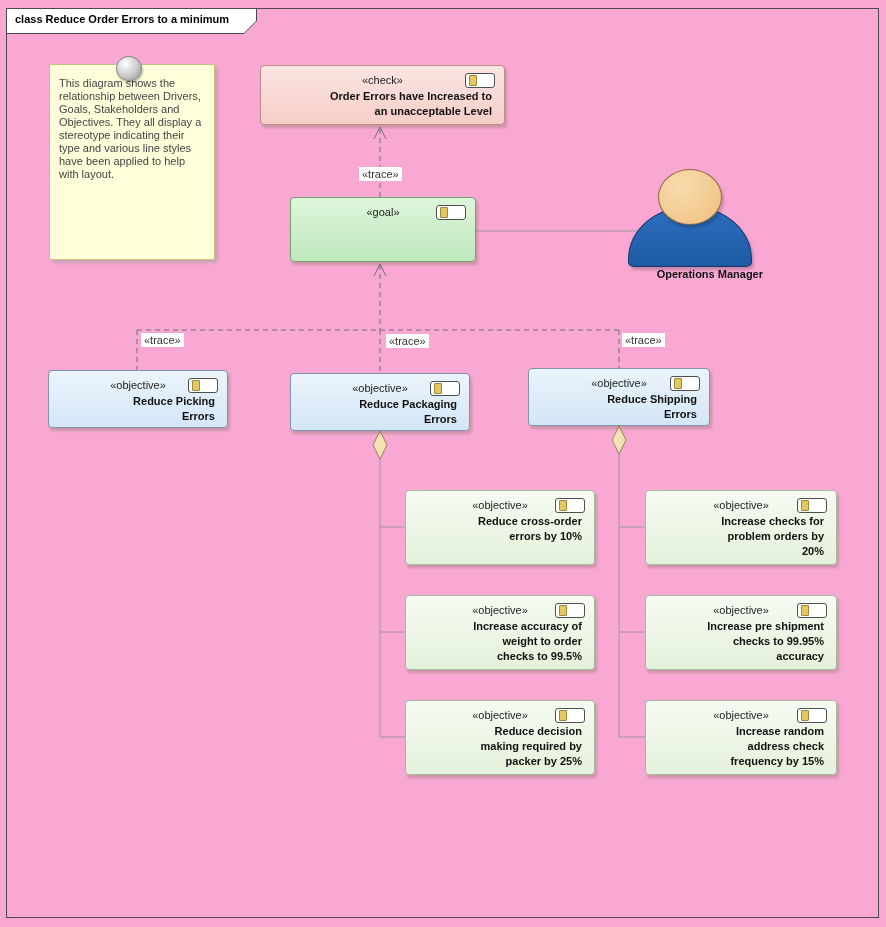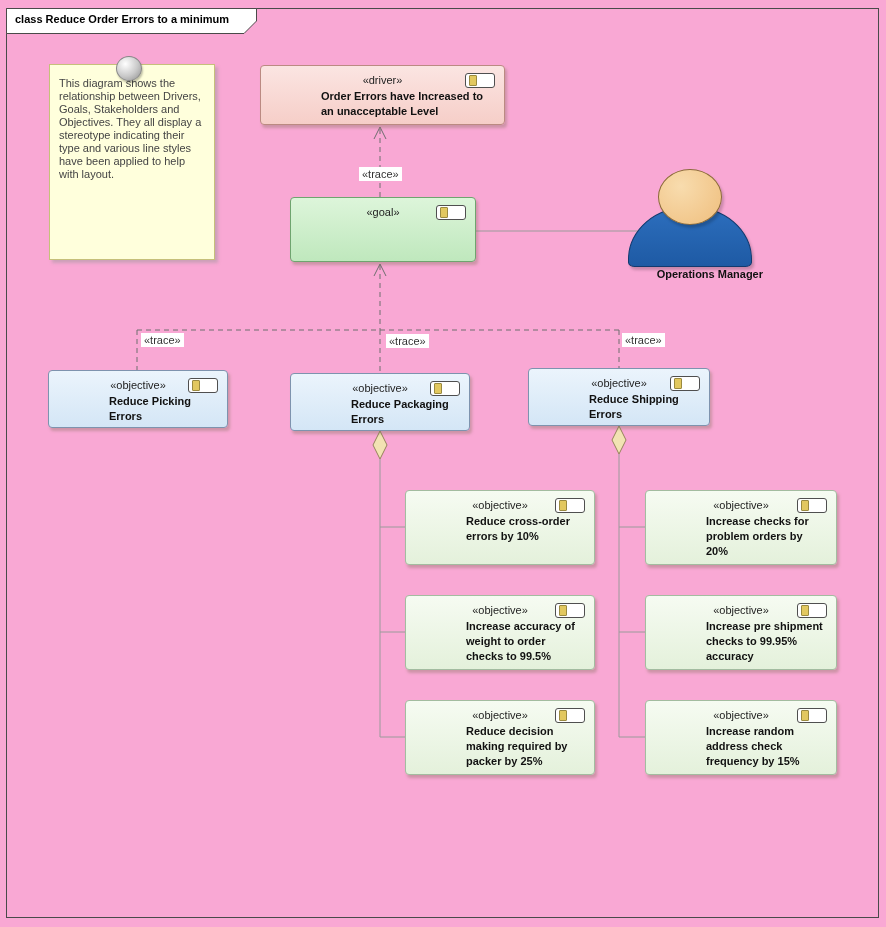--- a/index.html
+++ b/index.html
@@ -41,21 +41,21 @@
     border-radius:50%; border:1px solid #878787;
     background:radial-gradient(circle at 35% 30%, #ffffff, #c9c9c9 55%, #8d8d8d);
     box-shadow:1px 2px 2px rgba(0,0,0,0.25);
   }
 
   .node {
     position:absolute; z-index:2; border-radius:4px; box-sizing:border-box;
     box-shadow:2px 3px 3px rgba(120,110,80,0.35); border:1px solid #888;
   }
   .node .stereotype { text-align:center; padding-top:7px; color:#222; line-height:14px; }
-  .node .name { text-align:left; font-weight:bold; padding:2px 12px 0; color:#111; line-height:15px;margin-left:48px; }
+  .node .name { text-align:right; font-weight:bold; padding:2px 12px 0; color:#111; line-height:15px;margin-left:48px; }
 
   .driver { background:linear-gradient(#FBE5E2, var(--driver-fill,#F6CEC8)); border-color:var(--driver-border,#BB8A82); }
   .goal   { background:linear-gradient(#DDF5DA, var(--goal-fill,#BFE8BD)); border-color:var(--goal-border,#6FA46F); }
   .objective { background:linear-gradient(#EBF4FC, var(--objective-fill,#D4E6F6)); border-color:var(--objective-border,#7E93AE); }
   .subobjective { background:linear-gradient(#F6FBF2, var(--sub-objective-fill,#E4F1DB)); border-color:var(--sub-objective-border,#A3BCA0); }
 
   .ea-icon {
     position:absolute; top:7px; right:9px; width:28px; height:13px;
     border:1px solid #4f4f4f; border-radius:3px; background:#fff;
   }
@@ -130,21 +130,21 @@
   <div class="trace-label" style="left:386px; top:334px;">«trace»</div>
   <div class="trace-label" style="left:622px; top:333px;">«trace»</div>
 
   <div class="note">
     <div>This diagram shows the relationship between Drivers, Goals, Stakeholders and Objectives. They all display a stereotype indicating their type and various line styles have been applied to help with layout.</div>
   </div>
   <div class="note-sphere"></div>
 
   <div class="node driver" style="left:260px; top:65px; width:245px; height:60px;">
     <span class="ea-icon"></span>
-    <div class="stereotype">«driver»</div>
+    <div class="stereotype">«check»</div>
     <div class="name">Order Errors have Increased to an unacceptable Level</div>
   </div>
 
   <div class="node goal" style="left:290px; top:197px; width:186px; height:65px;">
     <span class="ea-icon"></span>
     <div class="stereotype">«goal»</div>
   </div>
 
   <div class="actor">
     <div class="actor-body"></div>

